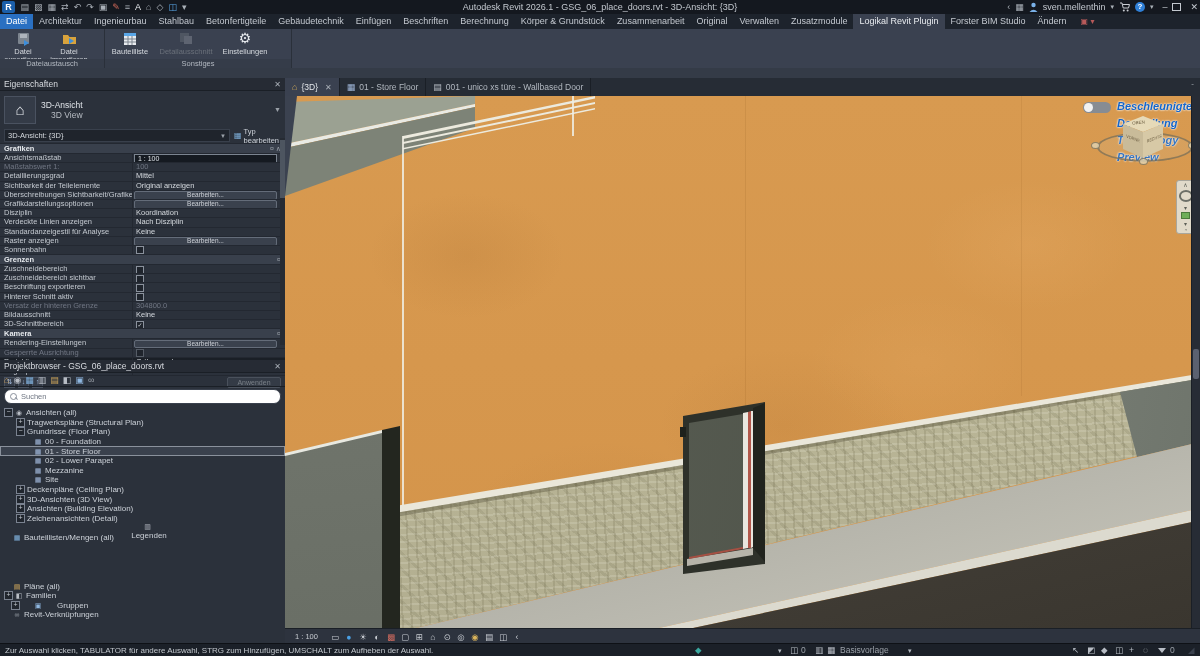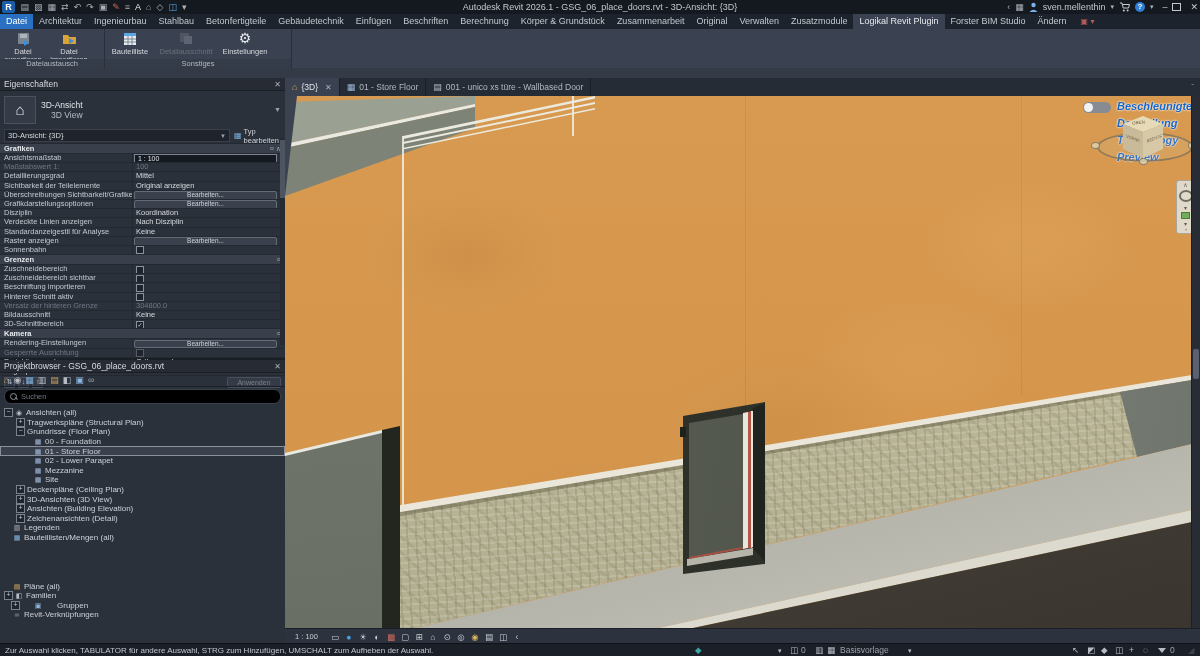--- a/index.html
+++ b/index.html
@@ -65,21 +65,21 @@
   .pchk{display:inline-block;width:6px;height:6px;border:1px solid #8a919c;background:#1f242c;margin-top:0.5px;font-size:6px;line-height:6px;color:#d5d9de;text-align:center;}
   .pchk.dis{border-color:#555c66;}
   .pfoot{height:13px;display:flex;align-items:center;padding:0 4px;gap:3px;border-top:1px solid #232831;}
   .sorti{width:9px;height:9px;background:#343b47;border:1px solid #4a5260;color:#9fb6d8;font-size:7px;line-height:8px;text-align:center;}
   .applybtn{margin-left:auto;width:52px;height:9px;background:#343b46;border:1px solid #4a515c;color:#7a8088;font-size:7px;line-height:9px;text-align:center;border-radius:2px;}
   .pscroll{position:absolute;right:0;top:60px;width:5px;bottom:13px;background:#262b33;}
   .pscroll .thumb{position:absolute;top:2px;left:0;width:5px;height:58px;background:#4d5560;}
 
   
   .btoolbar{height:13px;display:flex;align-items:center;gap:4px;padding:0 4px;font-size:9px;border-bottom:1px solid #1a1f26;}
-  .bsearch{height:13px;margin:2px 4px;background:#000000;border:1px solid #3a414d;border-radius:7px;display:flex;align-items:center;padding:0 5px;gap:4px;}
+  .bsearch{height:13px;margin:2px 4px;background:#ffffff;border:1px solid #3a414d;border-radius:7px;display:flex;align-items:center;padding:0 5px;gap:4px;}
   .mag{width:5px;height:5px;border:1px solid #8a919c;border-radius:50%;position:relative;}
   .mag:after{content:"";position:absolute;left:4px;top:4px;width:3px;height:1px;background:#8a919c;transform:rotate(45deg);}
   .bsearch .ph{font-size:7.5px;color:#6f7682;}
   .trow{height:9.6px;display:flex;align-items:center;font-size:8px;color:#ccd1d8;white-space:nowrap;}
   .trow.sel{background:#3a414d;outline:1px solid #8a919c;outline-offset:-1px;}
   .exp{display:inline-block;width:7px;height:7px;border:1px solid #7a8290;color:#c3c8cf;font-size:7px;line-height:6px;text-align:center;margin-right:2px;background:#20252d;flex:0 0 7px;}
   .ticon{display:inline-block;width:8px;height:7px;margin-right:3px;flex:0 0 8px;font-size:7px;line-height:7px;text-align:center;}
 
   
   .viewtabs{left:285px;top:78px;width:915px;height:18px;background:#262c35;display:flex;align-items:stretch;font-size:8.5px;border-bottom:1px solid #1a1f26;}
@@ -329,21 +329,21 @@
       </div>
       <div class="prow">
           <span class="plbl">Zuschneidebereich</span>
           <span class="pval"><span class="pchk"></span></span>
         </div>
       <div class="prow">
           <span class="plbl">Zuschneidebereich sichtbar</span>
           <span class="pval"><span class="pchk"></span></span>
         </div>
       <div class="prow">
-          <span class="plbl">Beschriftung importieren</span>
+          <span class="plbl">Beschriftung exportieren</span>
           <span class="pval"><span class="pchk"></span></span>
         </div>
       <div class="prow">
           <span class="plbl">Hinterer Schnitt aktiv</span>
           <span class="pval"><span class="pchk"></span></span>
         </div>
       <div class="prow">
           <span class="plbl dis">Versatz der hinteren Grenze</span>
           <span class="pval dis">304800.0</span>
         </div>
@@ -452,21 +452,21 @@
             <span>3D-Ansichten (3D View)</span>
           </div>
         <div class="trow" style="padding-left:16px;">
             <span class="exp">+</span>
             <span>Ansichten (Building Elevation)</span>
           </div>
         <div class="trow" style="padding-left:16px;">
             <span class="exp">+</span>
             <span>Zeichenansichten (Detail)</span>
           </div>
-        <div class="trow" style="padding-left:13px;">
+        <div class="trow" style="padding-left:13px;flex-direction:column;">
             <span class="ticon" style="color:#b8bdc5;">▥</span>
             <span>Legenden</span>
           </div>
         <div class="trow" style="padding-left:13px;">
             <span class="ticon" style="color:#7fb0dc;">▦</span>
             <span>Bauteillisten/Mengen (all)</span>
           </div>
         <div class="trow" style="padding-left:13px;margin-top:39px;">
             <span class="ticon" style="color:#c9a35a;">▤</span>
             <span>Pläne (all)</span>

